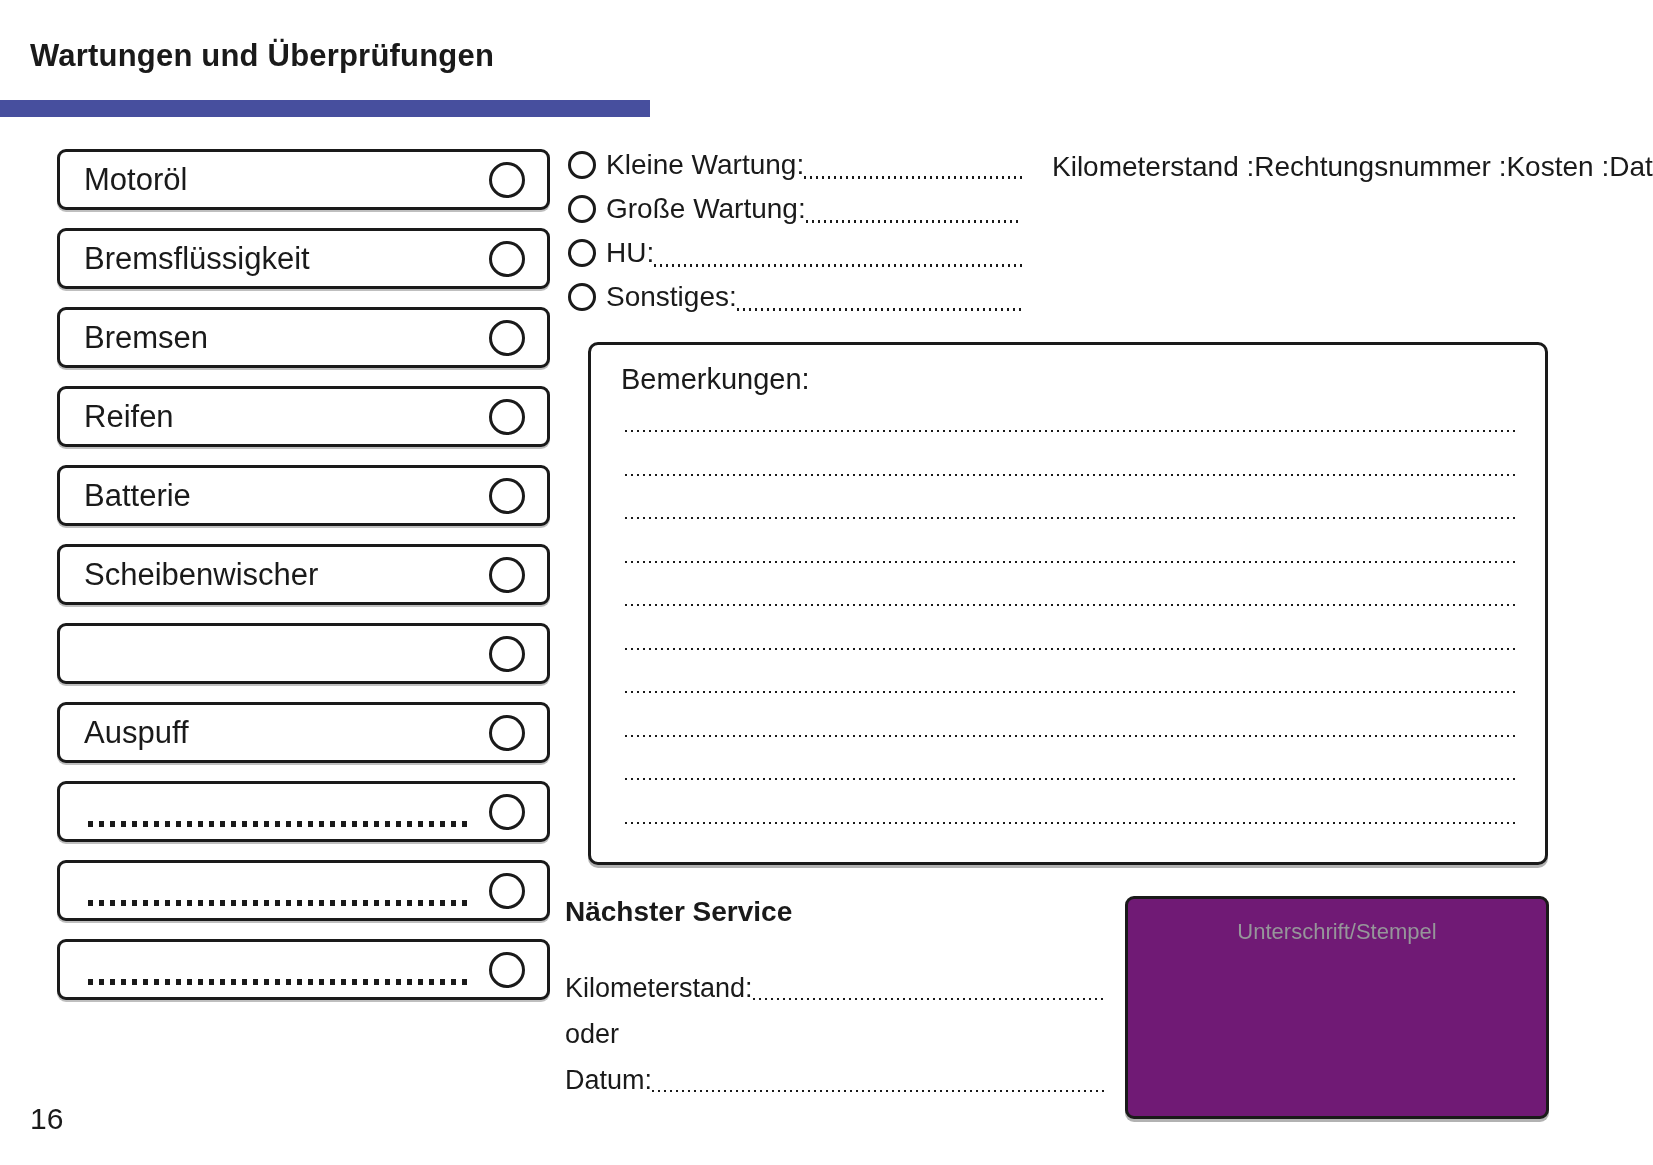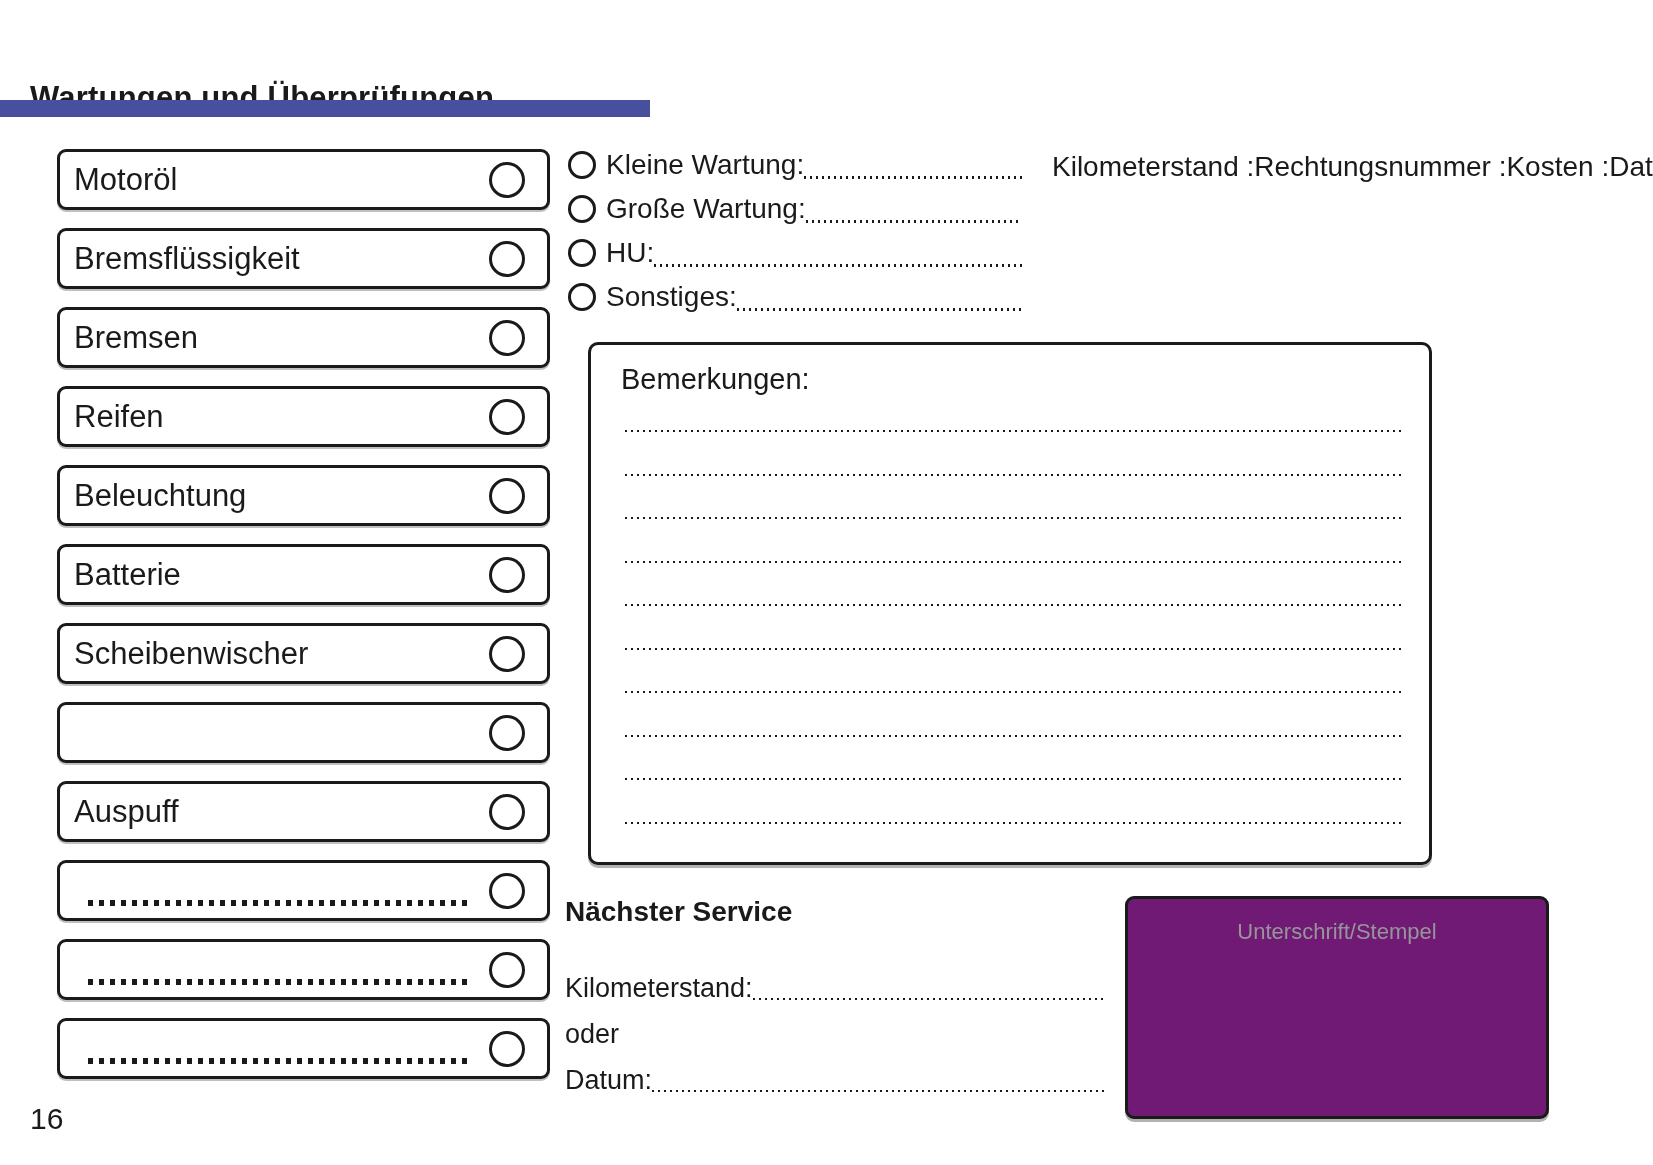--- a/index.html
+++ b/index.html
@@ -7,39 +7,39 @@
     position:relative;
     width:1653px;height:1165px;
     background:#ffffff;
     font-family:"Liberation Sans","DejaVu Sans",sans-serif;
     color:#1a1a1a;
     overflow:hidden;
   }
   
   .title{
     position:absolute;left:30px;top:38px;
-    font-size:31px;font-weight:bold;letter-spacing:.2px;margin-top:42px;
+    font-size:31px;font-weight:bold;letter-spacing:.2px;
   }
   .accent-bar{
     position:absolute;left:0;top:100px;width:650px;height:17px;
   }
   
   .checklist{
     position:absolute;left:57px;top:149px;width:493px;
     display:flex;flex-direction:column;gap:18px;
   }
   .check-row{
     position:relative;height:55px;
     border:3px solid #1a1a1a;border-radius:9px;
     box-shadow:0 2px 0 rgba(0,0,0,.25);
     display:flex;align-items:center;
     background:#fff;
   }
   .check-row .label{
-    font-size:31px;padding-left:14px;white-space:nowrap;
+    font-size:31px;padding-left:24px;white-space:nowrap;
   }
   .check-circle{
     position:absolute;right:22px;top:50%;margin-top:-18px;
     width:36px;height:36px;border:3px solid #1a1a1a;border-radius:50%;
     box-sizing:border-box;background:#fff;
   }
   .blank-dots{
     position:absolute;left:28px;bottom:12px;width:382px;height:6px;
     background:repeating-linear-gradient(to right,#1a1a1a 0 5px,transparent 5px 11px);
   }
@@ -65,21 +65,21 @@
   
   .service-details{
     position:absolute;left:1052px;top:145px;width:483px;
     display:flex;flex-direction:row;
   }
   .field-row{height:44px;display:flex;align-items:center;}
   .field-row .label{font-size:28px;white-space:nowrap;line-height:1;}
   .field-row .dotline{align-self:flex-end;margin-bottom:8px;}
   
   .remarks-box{
-    position:absolute;left:588px;top:342px;width:844px;height:523px;
+    position:absolute;left:588px;top:342px;width:960px;height:523px;
     border:3px solid #1a1a1a;border-radius:10px;
     box-shadow:0 3px 0 rgba(0,0,0,.3);
     box-sizing:border-box;background:#fff;
   }
   .remarks-title{
     position:absolute;left:30px;top:18px;font-size:29px;
   }
   .remarks-lines{
     position:absolute;left:34px;right:26px;top:85px;
   }
@@ -128,24 +128,20 @@
     </div>
     <div class="check-row">
       <span class="label">Bremsen</span>
       <span class="check-circle"></span>
     </div>
     <div class="check-row">
       <span class="label">Reifen</span>
       <span class="check-circle"></span>
     </div>
     <div class="check-row">
-      <span class="label">Beleuchtung</span>
-      <span class="check-circle"></span>
-    </div>
-    <div class="check-row">
       <span class="label">Batterie</span>
       <span class="check-circle"></span>
     </div>
     <div class="check-row">
       <span class="label">Scheibenwischer</span>
       <span class="check-circle"></span>
     </div>
     <div class="check-row">
       <span class="check-circle"></span>
     </div>

